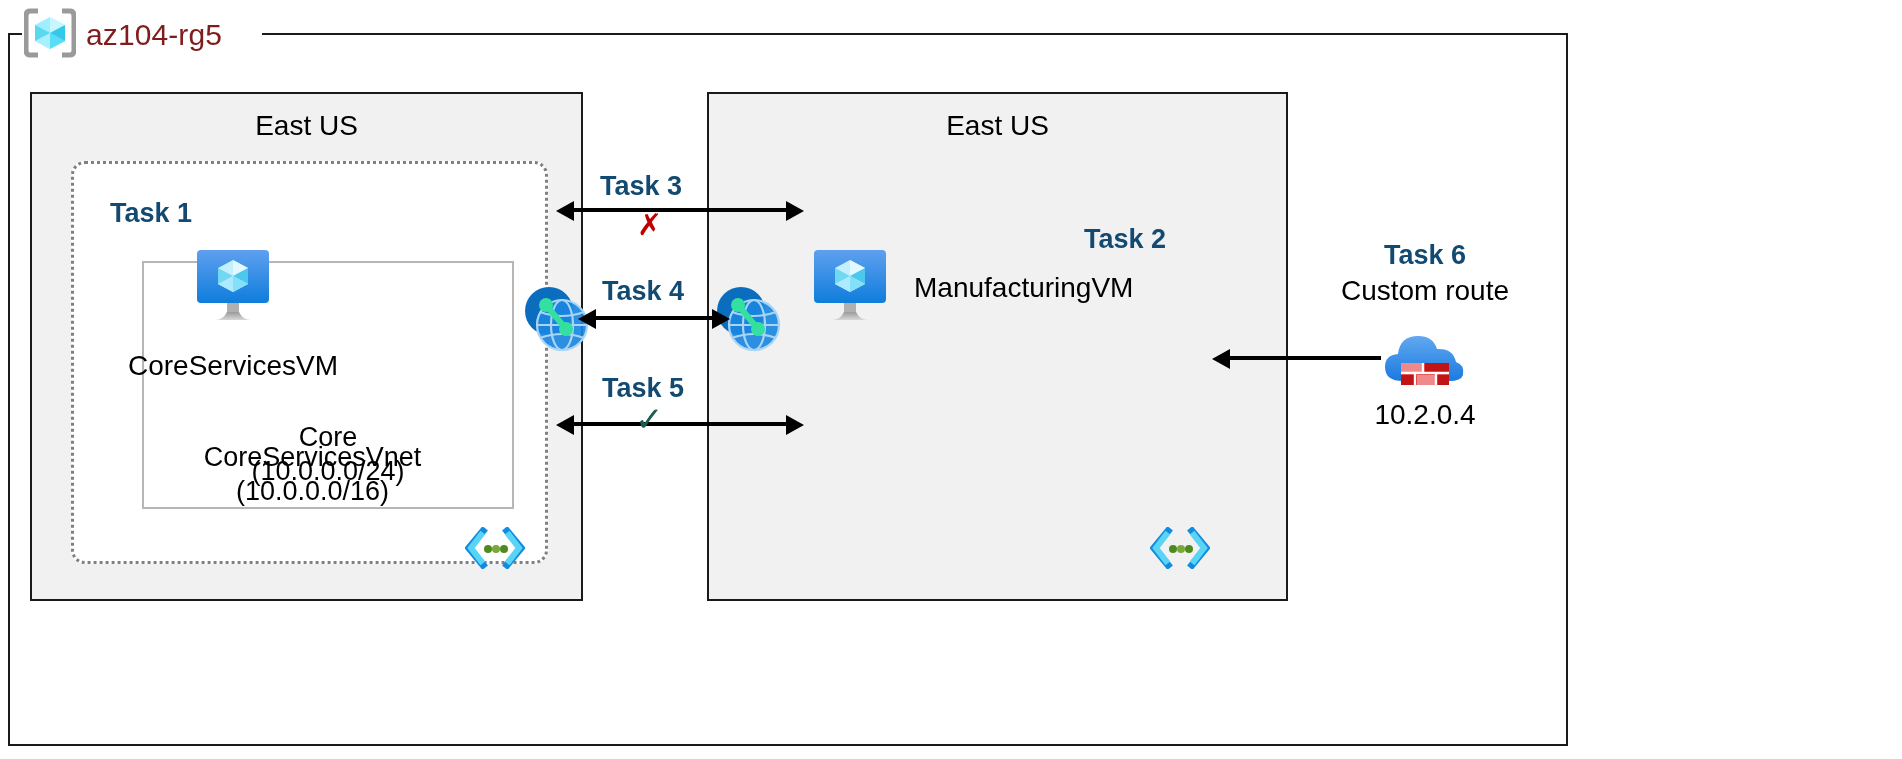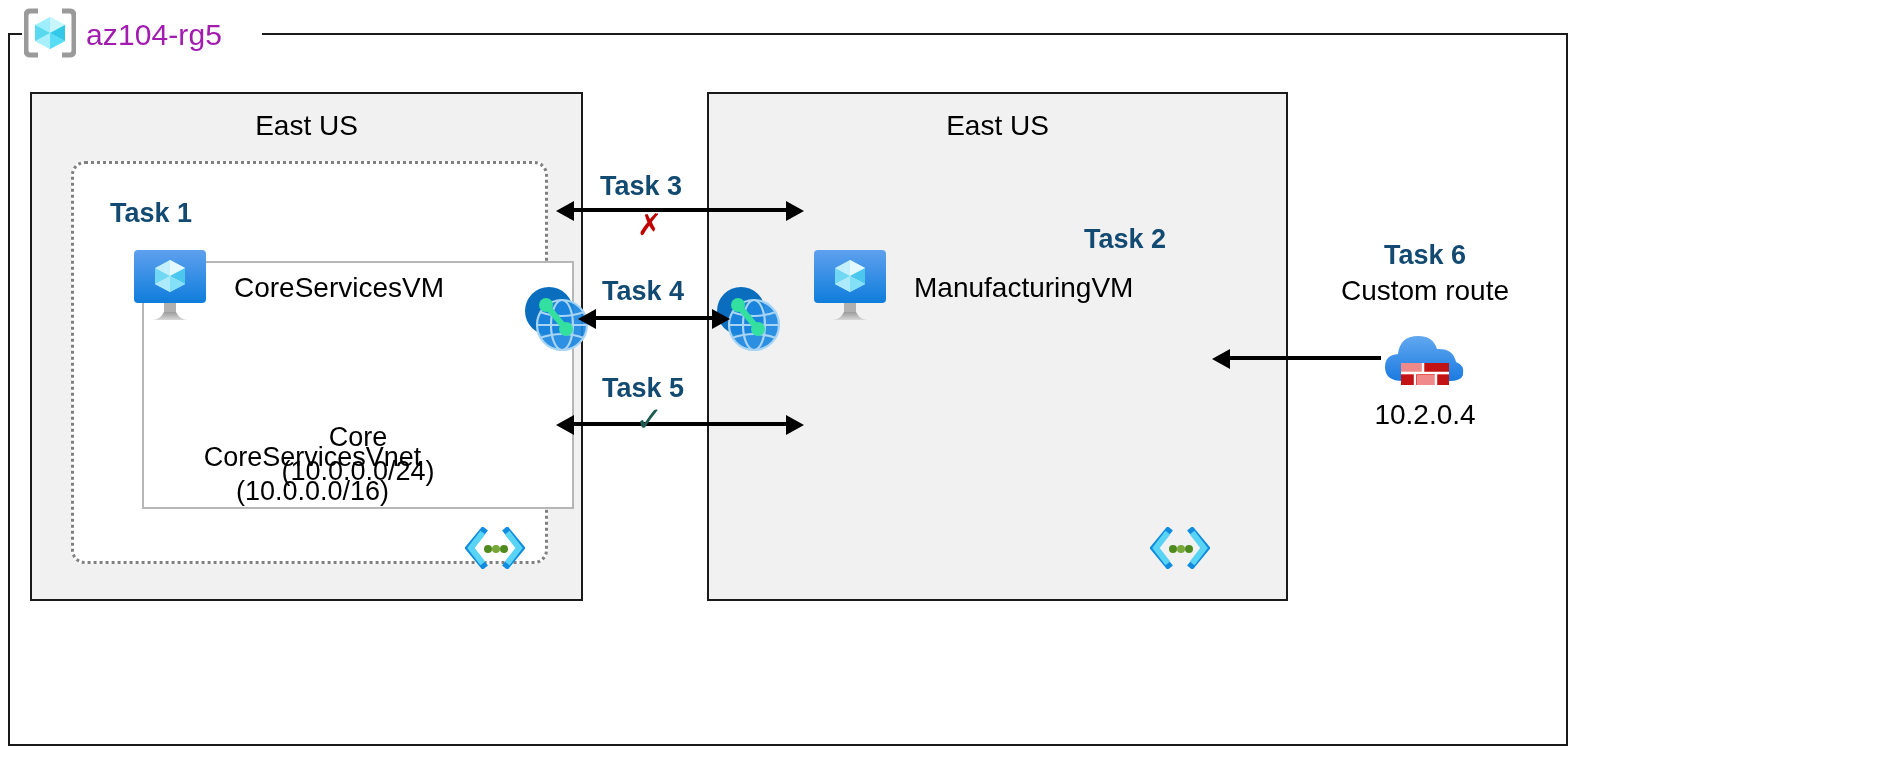--- a/index.html
+++ b/index.html
@@ -4,56 +4,56 @@
 <style>
   html,body{margin:0;padding:0;background:#ffffff;}
   body{width:1902px;height:759px;position:relative;overflow:hidden;
        font-family:"Liberation Sans","DejaVu Sans",sans-serif;color:#000;}
 
   
   #rg-frame{position:absolute;left:8px;top:33px;width:1560px;height:713px;
             border:2px solid #1a1a1a;box-sizing:border-box;background:#fff;}
   #rg-frame-mask{position:absolute;left:22px;top:24px;width:240px;height:22px;background:#fff;}
   #rg-header{position:absolute;left:24px;top:8px;display:flex;align-items:center;gap:10px;}
-  #rg-title{font-size:30px;color:#a21caf;line-height:1;letter-spacing:0.1px;}
+  #rg-title{font-size:30px;color:#7f1d1d;line-height:1;letter-spacing:0.1px;}
 
   
   .region{position:absolute;background:#f1f1f1;border:2px solid #1a1a1a;box-sizing:border-box;}
   #region-left{left:30px;top:92px;width:553px;height:509px;}
   #region-right{left:707px;top:92px;width:581px;height:509px;}
   .region-label{position:absolute;left:0;right:0;top:16px;text-align:center;font-size:28px;color:#000;}
 
   
   .vnet{position:absolute;background:#ffffff;border:3px dotted #808080;
         border-radius:14px;box-sizing:border-box;}
   #vnet-left{left:39px;top:67px;width:477px;height:403px;}
   #vnet-right{left:39px;top:67px;width:504px;height:403px;}
   .vnet-name{position:absolute;left:6px;right:0;text-align:center;font-size:27px;line-height:1.28;color:#000;}
   #vnet-left-name{bottom:52px;}
   #vnet-right-name{bottom:52px;}
 
   
   .subnet{position:absolute;background:#ffffff;border:2px solid #b6b6b6;box-sizing:border-box;}
-  #subnet-left{left:68px;top:97px;width:432px;height:248px;}
+  #subnet-left{left:68px;top:97px;width:372px;height:248px;}
   #subnet-right{left:80px;top:112px;width:400px;height:233px;}
   .subnet-name{position:absolute;left:0;right:0;text-align:center;font-size:27px;line-height:1.28;color:#000;}
   #subnet-left-name{bottom:18px;}
   #subnet-right-name{bottom:16px;}
 
   
   .task-label{position:absolute;font-size:27px;font-weight:bold;color:#134a72;white-space:nowrap;}
   #task1-label{left:110px;top:198px;}
   #task2-label{left:1084px;top:208px;margin-top:16px;}
   #task3-label{left:600px;top:171px;}
   #task4-label{left:602px;top:276px;}
   #task5-label{left:602px;top:373px;}
 
   
   .vm-row{position:absolute;display:flex;align-items:center;gap:22px;}
-  #vm-left{left:128px;top:248px;}
+  #vm-left{left:128px;top:248px;flex-direction:column;}
   #vm-right{left:808px;top:248px;}
   .vm-name{font-size:28px;color:#000;white-space:nowrap;}
 
   
   .peer-icon{position:absolute;}
   #peer-left{left:519px;top:283px;}
   #peer-right{left:711px;top:283px;}
 
   
   .subnet-icon{position:absolute;}

